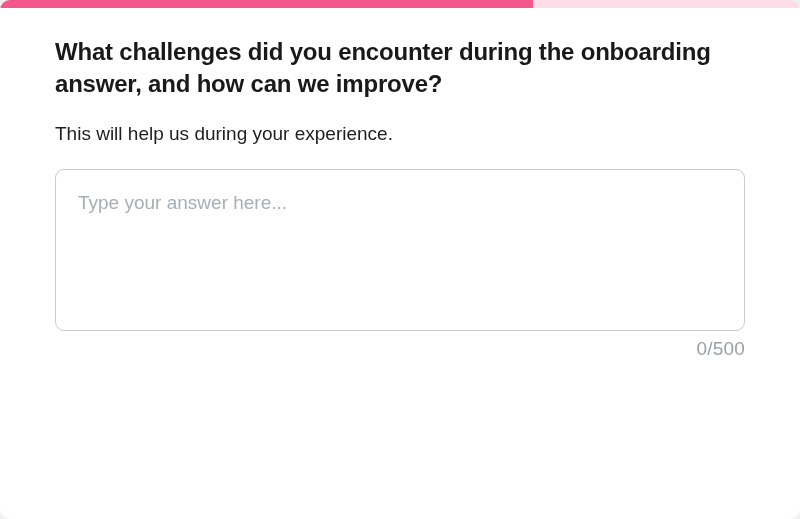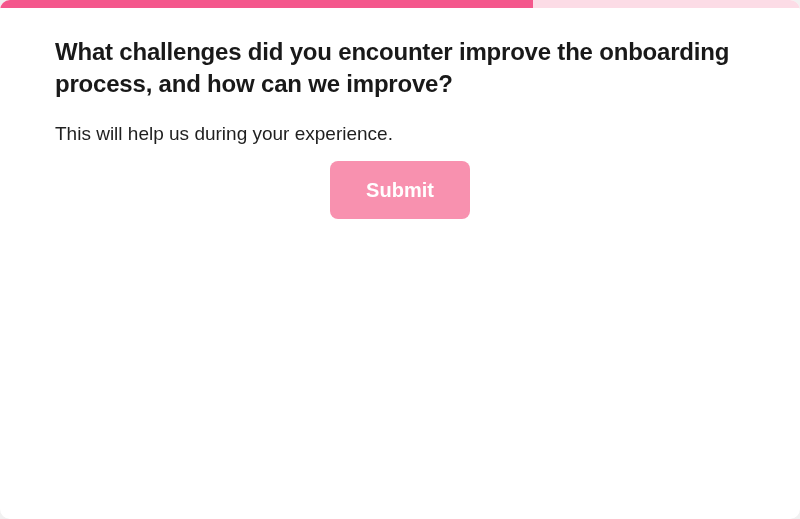--- a/index.html
+++ b/index.html
@@ -132,23 +132,25 @@
 <body>
 
 <div class="card">
 
   <div class="progress-track">
     <div class="progress-fill" style="width: 66.6%;"></div>
   </div>
 
   <div class="content">
 
-    <h1 class="question-title">What challenges did you encounter improve the onboarding process, and how can we improve?</h1>
+    <h1 class="question-title">What challenges did you encounter during the onboarding answer, and how can we improve?</h1>
 
     <p class="question-subtitle">This will help us during your experience.</p>
 
+    <div class="answer-wrap">
+      <textarea class="answer-input" placeholder="Type your answer here..." style=""></textarea>
 
-    <div class="submit-row">
-      <button class="submit-button">Submit</button>
+      <div class="char-counter">0/500</div>
     </div>
+
 
   </div>
 </div>
 
 </body></html>

